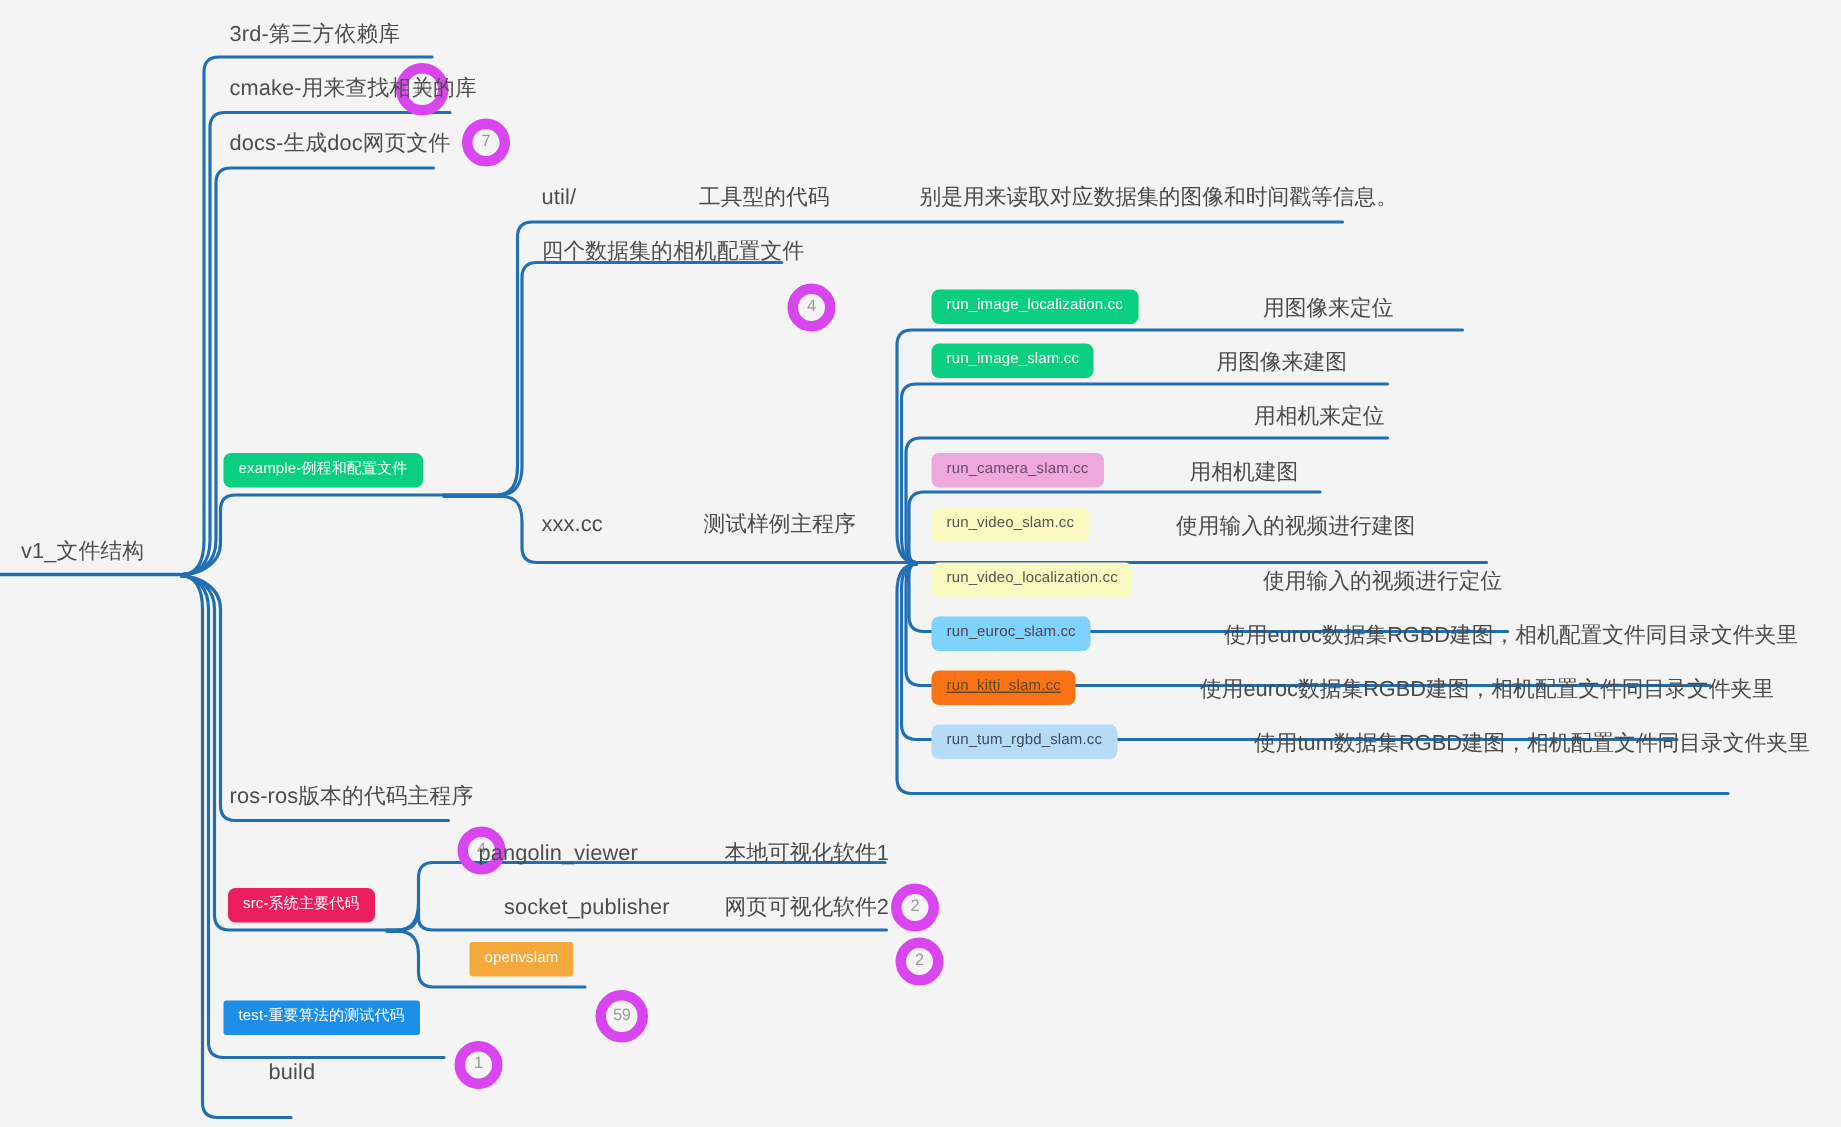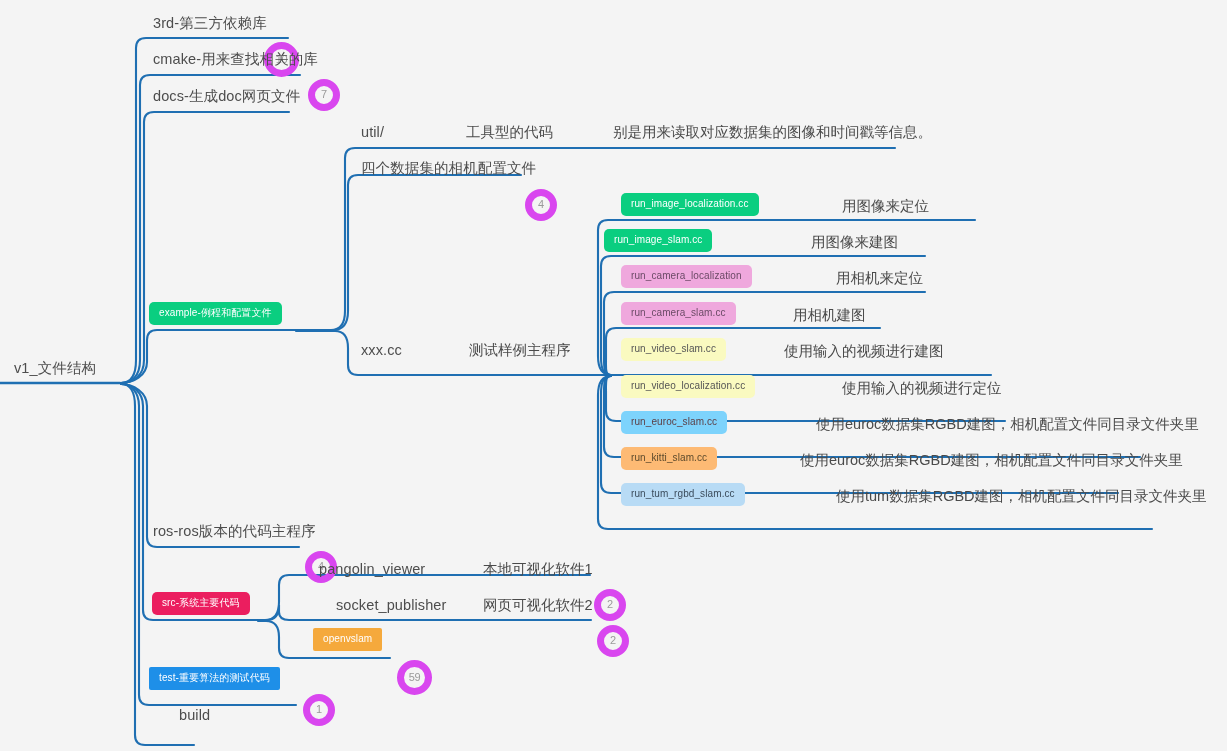--- a/index.html
+++ b/index.html
@@ -45,21 +45,21 @@
     padding: 6px 10px 7px 10px;
     font-size: 10px;
   }
   .node.chip.sq { border-radius: 2px; }
 
   
   .c-green   { background: #0ACE80; color: #ffffff; }
   .c-pink    { background: #EFA8DD; color: #6b4a66; }
   .c-yellow  { background: #FAFAC0; color: #555555; }
   .c-rose    { background: #7dd3fc; color: #5c4047; }
-  .c-orange  { background: #fdba74; color: #5c4a2c; }
+  .c-orange  { background: #f97316; color: #5c4a2c; text-decoration: underline; }
   .c-blue    { background: #B8DBF5; color: #3b4c5c; }
   .c-crimson { background: #EB1E5F; color: #ffffff; }
   .c-dodger  { background: #1E8FE8; color: #ffffff; }
   .c-amber   { background: #F5A93C; color: #ffffff; }
 
   
   .anno {
     position: absolute;
     white-space: nowrap;
     font-size: 14.5px;
@@ -159,24 +159,23 @@
 
   <div class="node plain" style="left:361px; top:161px;">四个数据集的相机配置文件</div>
   <div class="badge" style="left:525px; top:161px;">4</div>
 
   <div class="node plain" style="left:361px; top:343px;">xxx.cc</div>
   <div class="anno" style="left:469px; top:343px;">测试样例主程序</div>
 
   <div class="node chip c-green" style="left:621px; top:193px;">run_image_localization.cc</div>
   <div class="anno" style="left:842px; top:199px;">用图像来定位</div>
 
-  <div class="node chip c-green" style="left:604px; top:229px;">run_image_slam.cc</div>
+  <div class="node chip c-green" style="left:621px; top:229px;">run_image_slam.cc</div>
   <div class="anno" style="left:811px; top:235px;">用图像来建图</div>
 
-  <div class="node chip c-pink" style="left:621px; top:265px;">run_camera_localization</div>
   <div class="anno" style="left:836px; top:271px;">用相机来定位</div>
 
   <div class="node chip c-pink" style="left:621px; top:302px;">run_camera_slam.cc</div>
   <div class="anno" style="left:793px; top:308px;">用相机建图</div>
 
   <div class="node chip c-yellow" style="left:621px; top:338px;">run_video_slam.cc</div>
   <div class="anno" style="left:784px; top:344px;">使用输入的视频进行建图</div>
 
   <div class="node chip c-yellow" style="left:621px; top:375px;">run_video_localization.cc</div>
   <div class="anno" style="left:842px; top:381px;">使用输入的视频进行定位</div>

